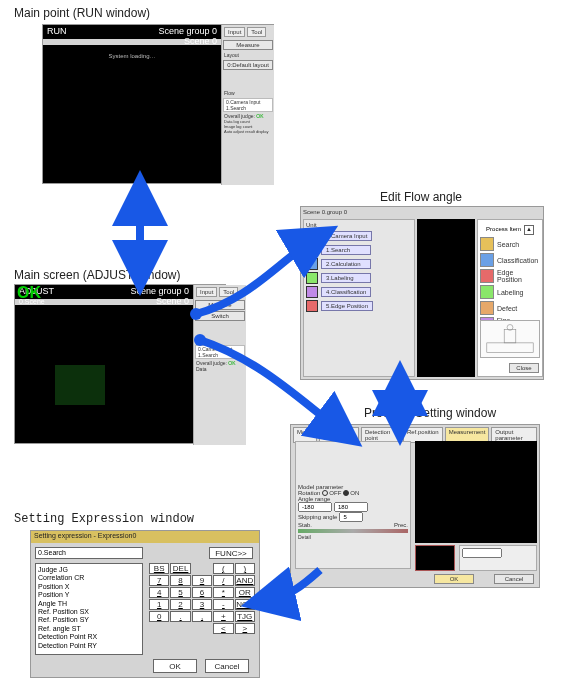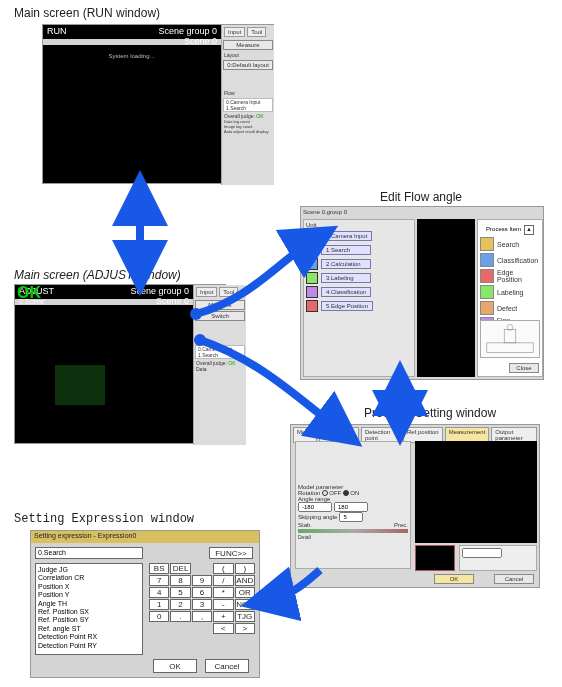--- a/index.html
+++ b/index.html
@@ -126,22 +126,22 @@
   .ok-badge {
     position:absolute;
     color:#0c0;
     font-weight:bold;
     font-size:16px;
   }
 </style>
 </head>
 <body>
 
-<div class="label" style="left:14px; top:6px;">Main screen (RUN window)</div>
-<div class="label" style="left:14px; top:268px;font-style:italic;">Main screen (ADJUST window)</div>
+<div class="label" style="left:14px; top:6px;">Main point (RUN window)</div>
+<div class="label" style="left:14px; top:268px;">Main screen (ADJUST window)</div>
 <div class="label" style="left:380px; top:190px;">Edit Flow angle</div>
 <div class="label" style="left:364px; top:406px;">ProcItem Setting window</div>
 <div class="label" style="left:14px; top:512px;font-family:Liberation Mono, monospace;">Setting Expression window</div>
 
 <div class="panel" style="left:42px; top:24px; width:232px; height:160px;text-decoration:underline;">
   <div class="topbar" style="left:0; top:0; width:178px; height:14px;">
     <span>RUN</span>
     <span style="text-align:right;">
       <span>Scene group 0</span><br>
       <span>Scene 0</span>
@@ -340,21 +340,21 @@
     <div>Position X</div>
     <div>Position Y</div>
     <div>Angle TH</div>
     <div>Ref. Position SX</div>
     <div>Ref. Position SY</div>
     <div>Ref. angle ST</div>
     <div>Detection Point RX</div>
     <div>Detection Point RY</div>
   </div>
 
-  <div style="position:absolute; left:118px; top:32px; width:106px;">
+  <div style="position:absolute; left:118px; top:32px; width:106px;text-decoration:underline;">
     <div class="keypad" style="grid-template-columns:repeat(5,1fr);">
       <div class="key" style="grid-column:span 1;">BS</div>
       <div class="key">DEL</div>
       <div style="grid-column:span 1;"></div>
       <div class="key">(</div>
       <div class="key">)</div>
 
       <div class="key">7</div>
       <div class="key">8</div>
       <div class="key">9</div>

